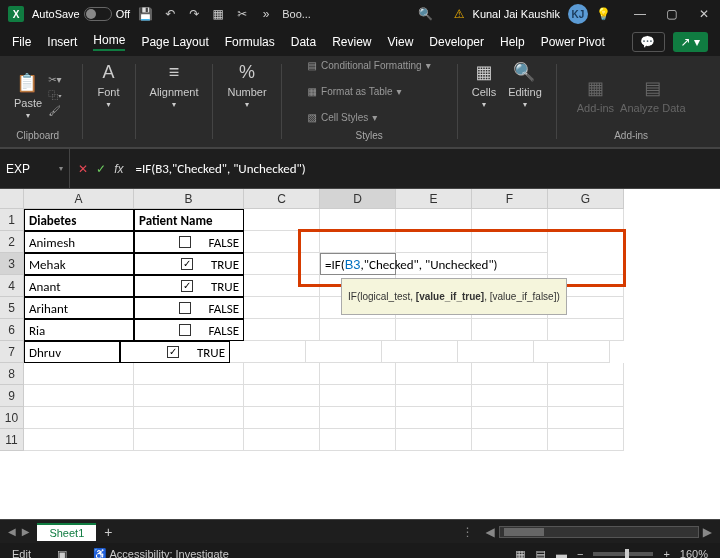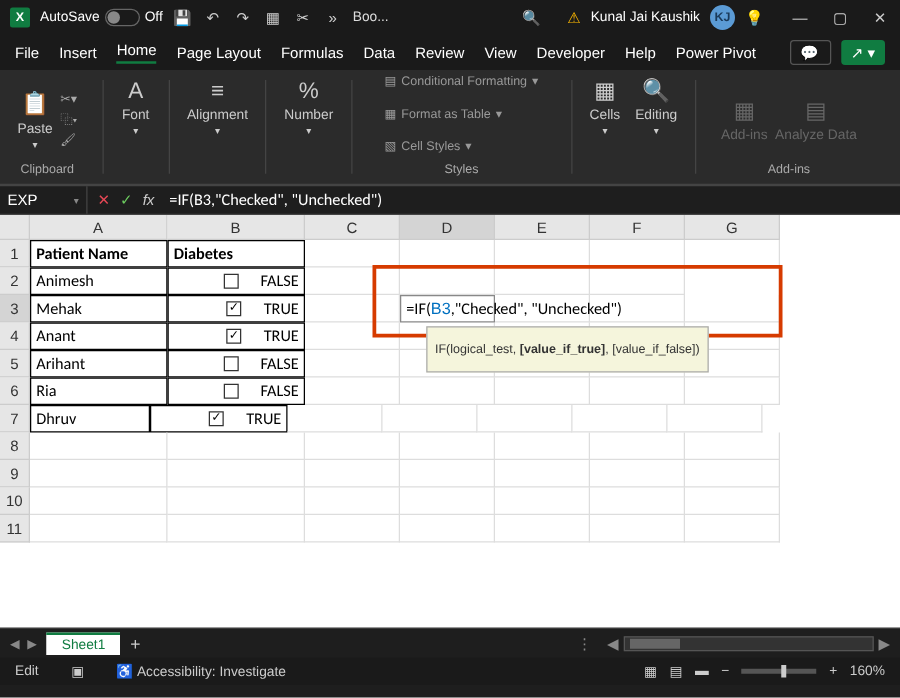--- a/index.html
+++ b/index.html
@@ -35,21 +35,21 @@
   .rbtns { display: flex; gap: 6px; align-items: center; flex: 1; }
   .rbtn-big { display: flex; flex-direction: column; align-items: center; gap: 2px; color: #ccc; font-size: 11px; cursor: pointer; }
   .rbtn-big .ic { width: 24px; height: 24px; display: flex; align-items: center; justify-content: center; font-size: 18px; }
   .rmini { display: flex; flex-direction: column; gap: 4px; font-size: 10px; color: #aaa; }
   .rvsep { width: 1px; background: #444; margin: 4px 2px; }
   .rbtn-dim { color: #666; }
   .styles-list { display: flex; flex-direction: column; gap: 4px; font-size: 10px; color: #999; padding: 0 6px; }
   .styles-list .row { display: flex; align-items: center; gap: 4px; }
   
   
-  .fbar { height: 24px; background: #1e1e1e; display: flex; align-items: center; border-top: 1px solid #444; border-bottom: 1px solid #444; }
+  .fbar { height: 41px; background: #1e1e1e; display: flex; align-items: center; border-top: 1px solid #444; border-bottom: 1px solid #444; }
   .namebox { width: 70px; padding: 0 6px; font-size: 12px; border-right: 1px solid #444; display: flex; align-items: center; justify-content: space-between; height: 100%; }
   .fbtns { display: flex; gap: 8px; padding: 0 8px; }
   .fbtn { font-size: 12px; cursor: pointer; }
   .fx-red { color: #e74856; }
   .fx-green { color: #6ccb5f; }
   .fx { font-style: italic; color: #ccc; text-align: right; }
   .finput { flex: 1; font-size: 13px; color: #fff; padding-left: 4px; font-family: Calibri, sans-serif; }
   
   
   .grid-wrap { position: relative; background: #fff; height: 330px; overflow: hidden; }
@@ -239,22 +239,22 @@
       <div class="rh">5</div>
       <div class="rh">6</div>
       <div class="rh">7</div>
       <div class="rh">8</div>
       <div class="rh">9</div>
       <div class="rh">10</div>
       <div class="rh">11</div>
     </div>
   <div class="cells" id="cells">
       <div class="row">
+        <div class="cell border header" style="width: 110px;">Diabetes</div>
         <div class="cell border header" style="width: 110px;">Patient Name</div>
-        <div class="cell border header" style="width: 110px;">Diabetes</div>
         <div class="cell " style="width: 76px;"></div>
         <div class="cell " style="width: 76px;"></div>
         <div class="cell " style="width: 76px;"></div>
         <div class="cell " style="width: 76px;"></div>
         <div class="cell " style="width: 76px;"></div>
       </div>
       <div class="row">
         <div class="cell border" style="width: 110px;">Animesh</div>
         <div class="cell border right" style="width: 110px;"><span class="chk"></span>&nbsp;&nbsp;&nbsp;&nbsp;&nbsp;&nbsp;FALSE</div>
         <div class="cell " style="width: 76px;"></div>

